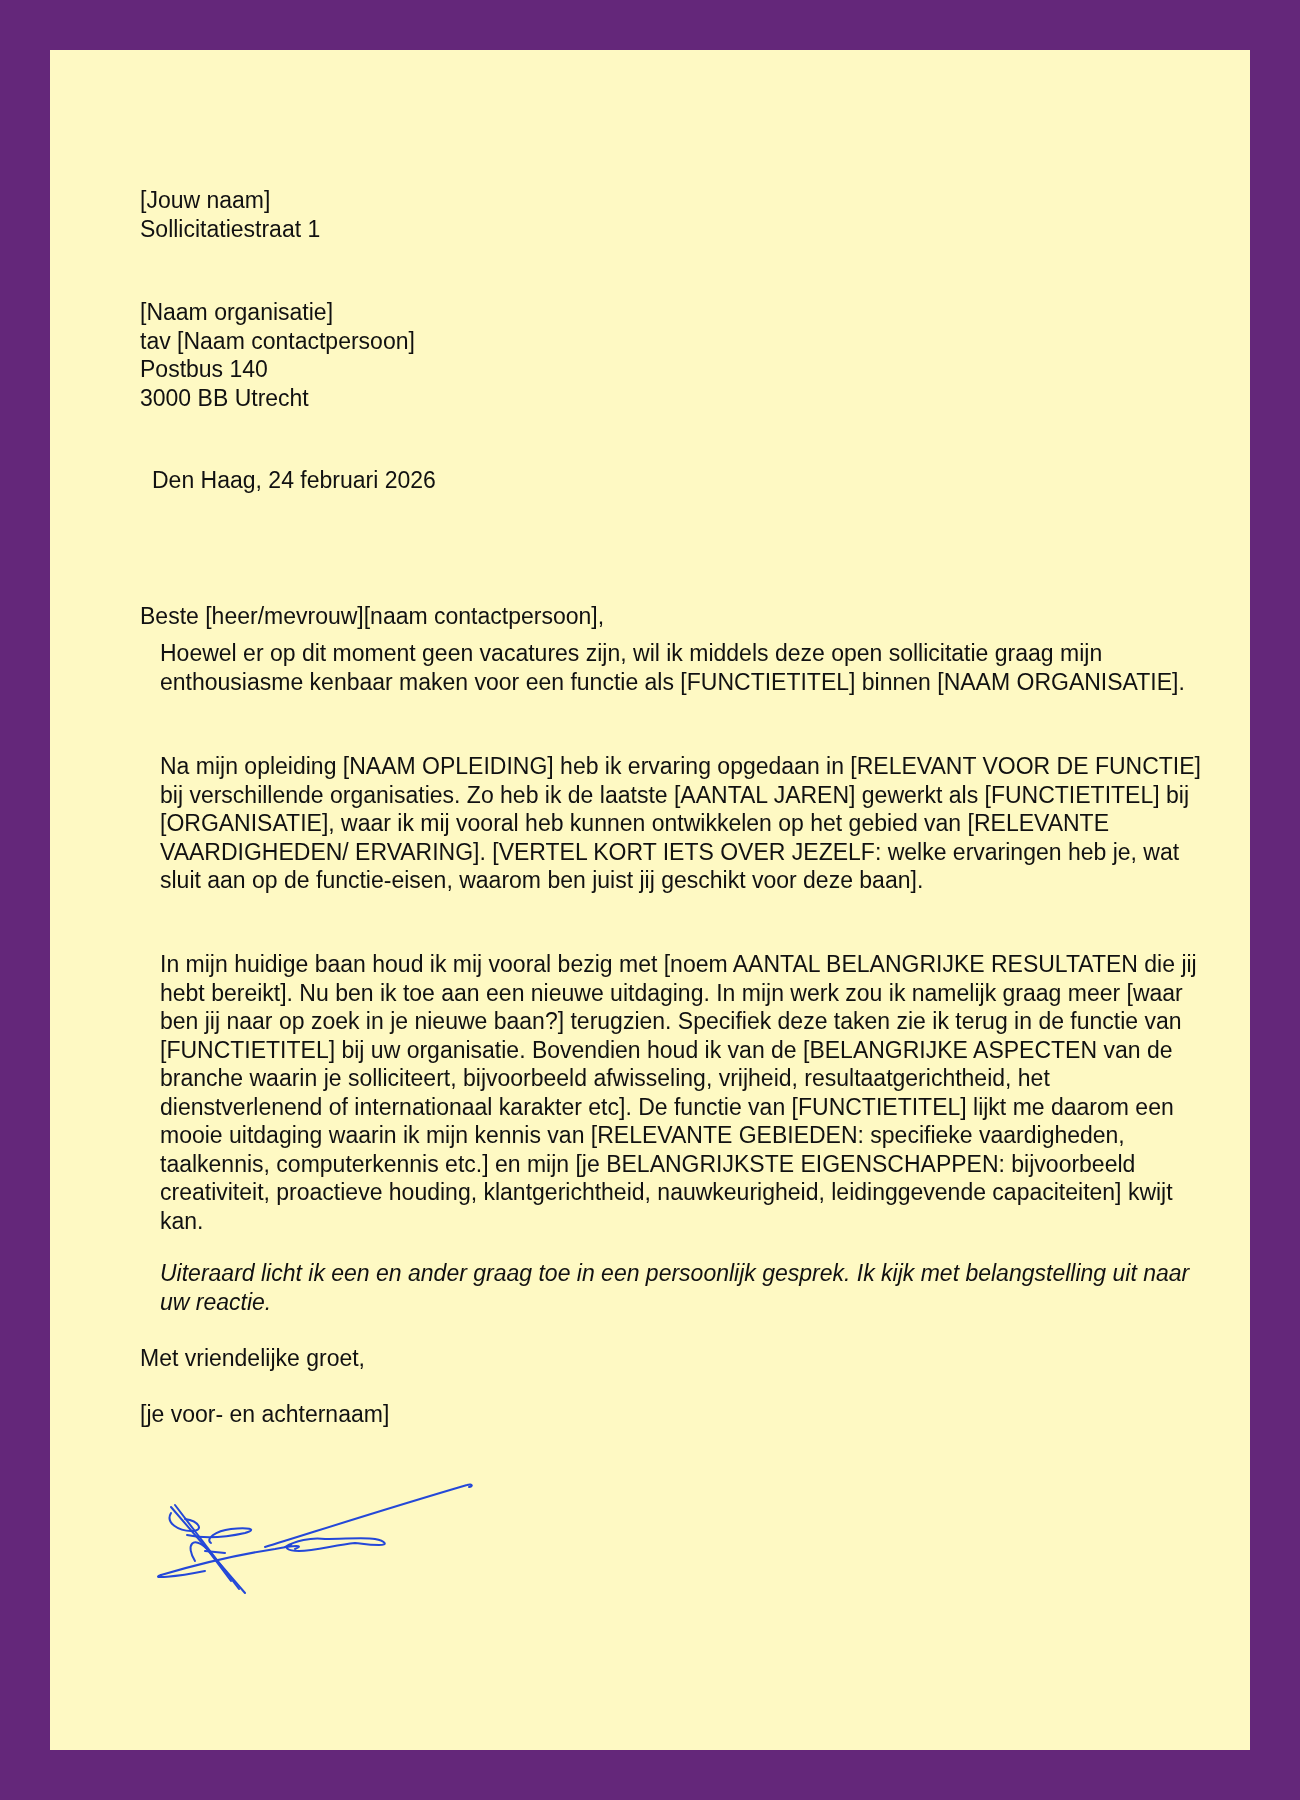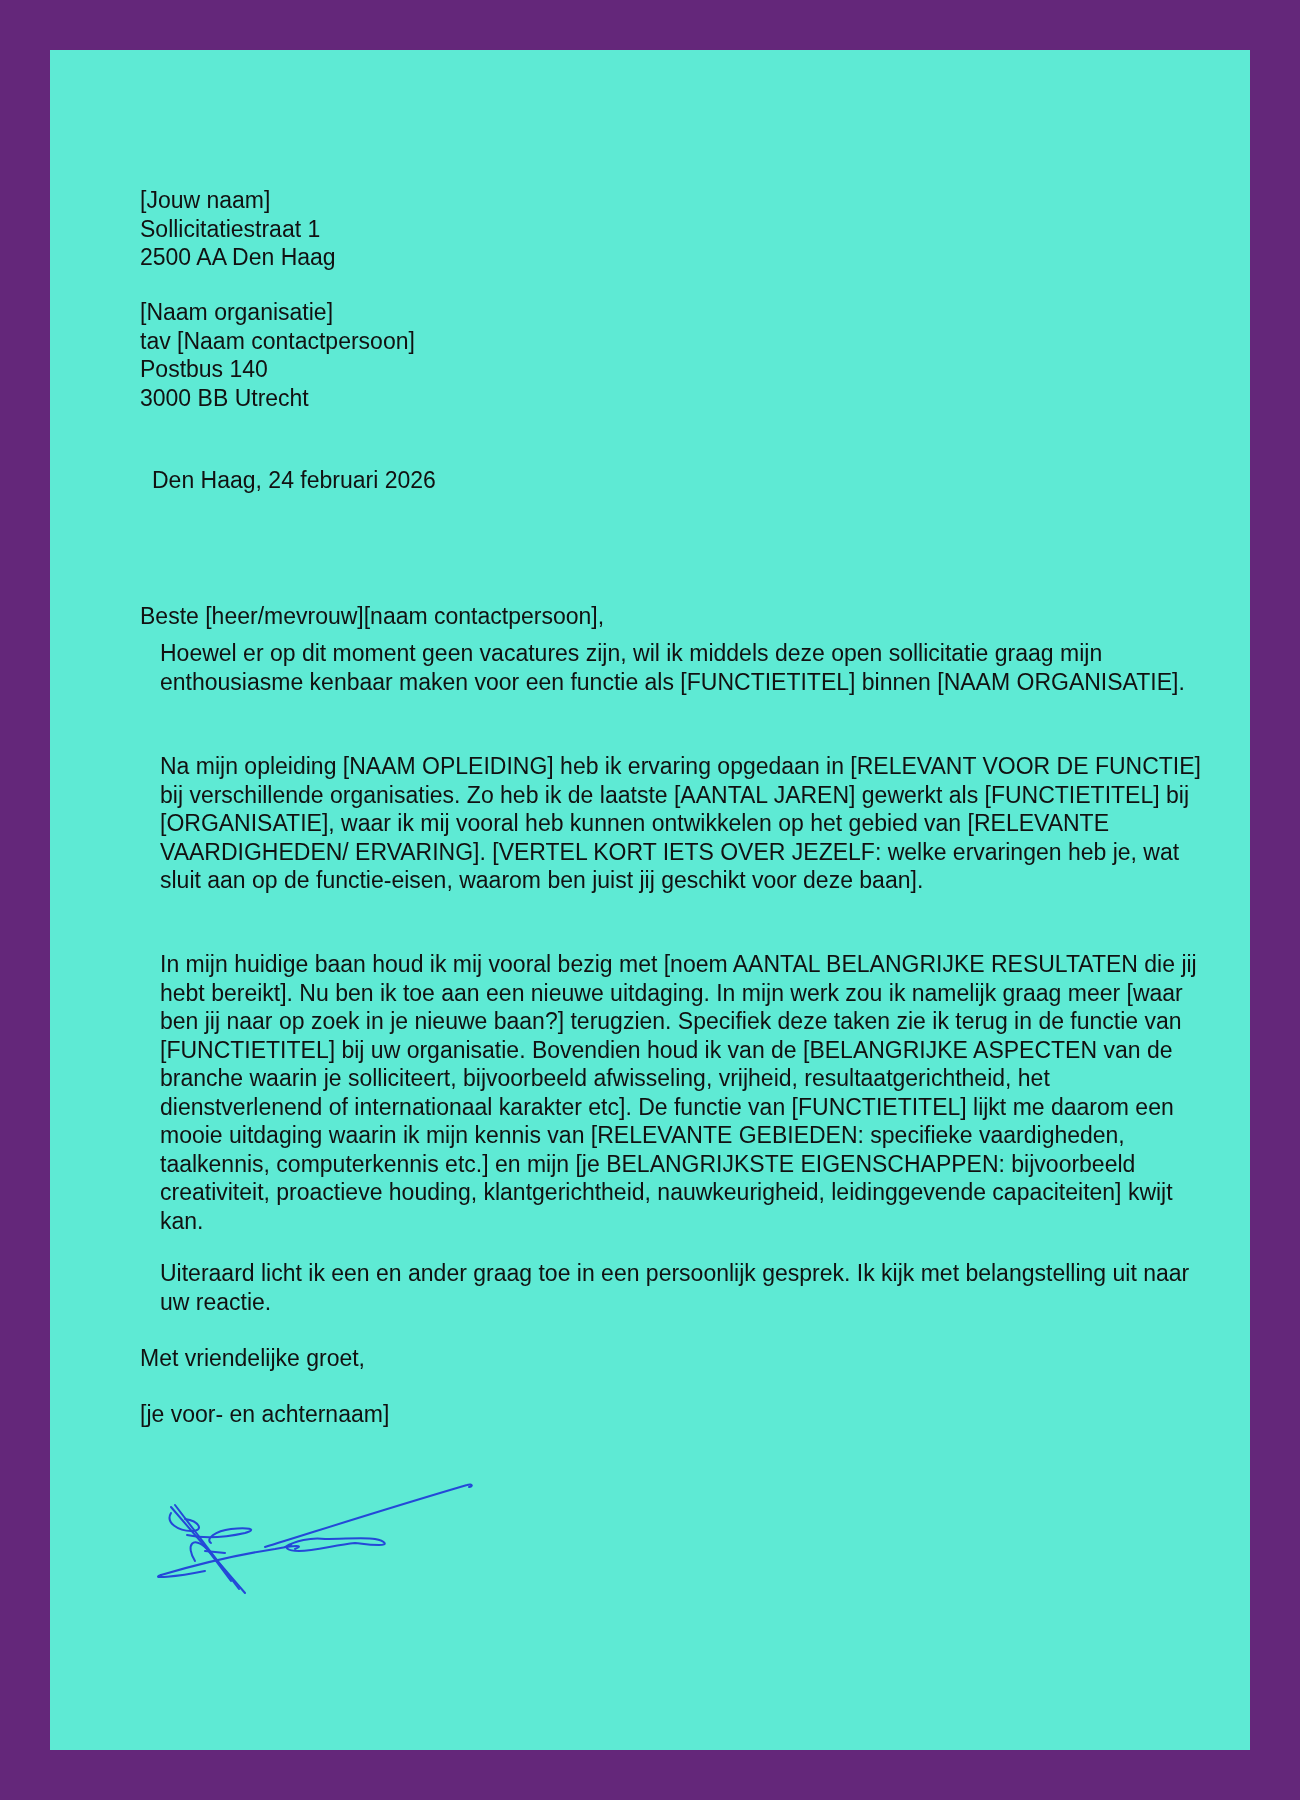--- a/index.html
+++ b/index.html
@@ -7,21 +7,21 @@
     width: 1300px; height: 1800px;
     background: #64277a;
     position: relative;
     overflow: hidden;
     font-family: "Liberation Sans", sans-serif;
   }
   .page {
     position: absolute;
     left: 50px; top: 50px;
     width: 1200px; height: 1700px;
-    background: #5eead4;
+    background: #fef9c3;
   }
   .block {
     position: absolute;
     left: 90px;
     width: 1050px;
     font-size: 23px;
     line-height: 28.5px;
     color: #111111;
     margin: 0;
   }
@@ -34,41 +34,40 @@
   }
 </style>
 </head>
 <body>
 
 <div class="page">
 
   <div class="block" style="top:136px;">
     <span class="line">[Jouw naam]</span>
     <span class="line">Sollicitatiestraat 1</span>
-    <span class="line">2500 AA Den Haag</span>
   </div>
 
   <div class="block" style="top:248px;">
     <span class="line">[Naam organisatie]</span>
     <span class="line">tav [Naam contactpersoon]</span>
     <span class="line">Postbus 140</span>
     <span class="line">3000 BB Utrecht</span>
   </div>
 
   <div class="block" style="top:416px;margin-left:12px;">Den Haag, 24 februari 2026</div>
 
   <div class="block" style="top:552px;">Beste [heer/mevrouw][naam contactpersoon],</div>
 
   <p class="block para" style="top:589px;">Hoewel er op dit moment geen vacatures zijn, wil ik middels deze open sollicitatie graag mijn enthousiasme kenbaar maken voor een functie als [FUNCTIETITEL] binnen [NAAM ORGANISATIE].</p>
 
   <p class="block para" style="top:702px;">Na mijn opleiding [NAAM OPLEIDING] heb ik ervaring opgedaan in [RELEVANT VOOR DE FUNCTIE] bij verschillende organisaties. Zo heb ik de laatste [AANTAL JAREN] gewerkt als [FUNCTIETITEL] bij [ORGANISATIE], waar ik mij vooral heb kunnen ontwikkelen op het gebied van [RELEVANTE VAARDIGHEDEN/ ERVARING]. [VERTEL KORT IETS OVER JEZELF: welke ervaringen heb je, wat sluit aan op de functie-eisen, waarom ben juist jij geschikt voor deze baan].</p>
 
   <p class="block para" style="top:900px;">In mijn huidige baan houd ik mij vooral bezig met [noem AANTAL BELANGRIJKE RESULTATEN die jij hebt bereikt]. Nu ben ik toe aan een nieuwe uitdaging. In mijn werk zou ik namelijk graag meer [waar ben jij naar op zoek in je nieuwe baan?] terugzien. Specifiek deze taken zie ik terug in de functie van [FUNCTIETITEL] bij uw organisatie. Bovendien houd ik van de [BELANGRIJKE ASPECTEN van de branche waarin je solliciteert, bijvoorbeeld afwisseling, vrijheid, resultaatgerichtheid, het dienstverlenend of internationaal karakter etc]. De functie van [FUNCTIETITEL] lijkt me daarom een mooie uitdaging waarin ik mijn kennis van [RELEVANTE GEBIEDEN: specifieke vaardigheden, taalkennis, computerkennis etc.] en mijn [je BELANGRIJKSTE EIGENSCHAPPEN: bijvoorbeeld creativiteit, proactieve houding, klantgerichtheid, nauwkeurigheid, leidinggevende capaciteiten] kwijt kan.</p>
 
-  <p class="block para" style="top:1209px;">Uiteraard licht ik een en ander graag toe in een persoonlijk gesprek. Ik kijk met belangstelling uit naar uw reactie.</p>
+  <p class="block para" style="top:1209px;font-style:italic;">Uiteraard licht ik een en ander graag toe in een persoonlijk gesprek. Ik kijk met belangstelling uit naar uw reactie.</p>
 
   <div class="block" style="top:1350px;">[je voor- en achternaam]</div>
 
   <div class="block" style="top:1294px;">Met vriendelijke groet,</div>
 
   <svg class="signature" viewBox="0 0 360 140">
     <g fill="none" stroke="#2448d8" stroke-width="2" stroke-linecap="round" stroke-linejoin="round">
       <path d="M36 42 L110 128"></path>
       <path d="M40 40 L104 124"></path>
       <path d="M36 48 C30 58 44 66 56 66 C70 66 64 56 50 54"></path>

